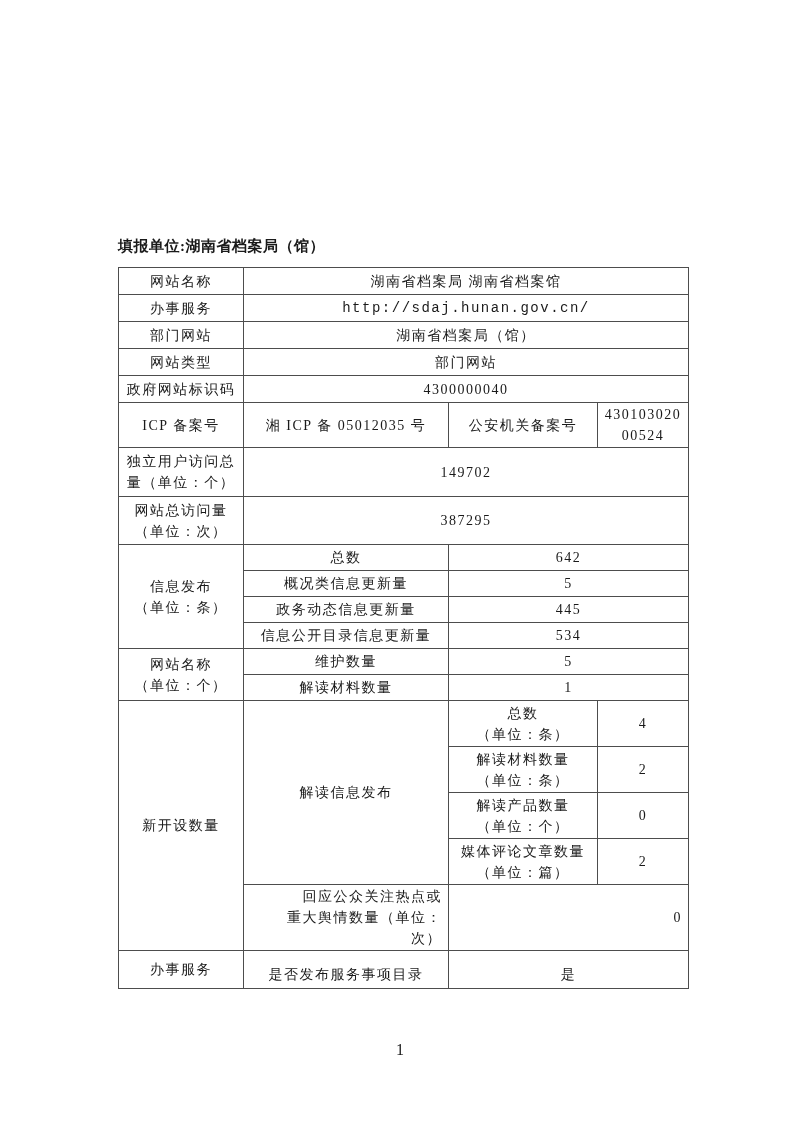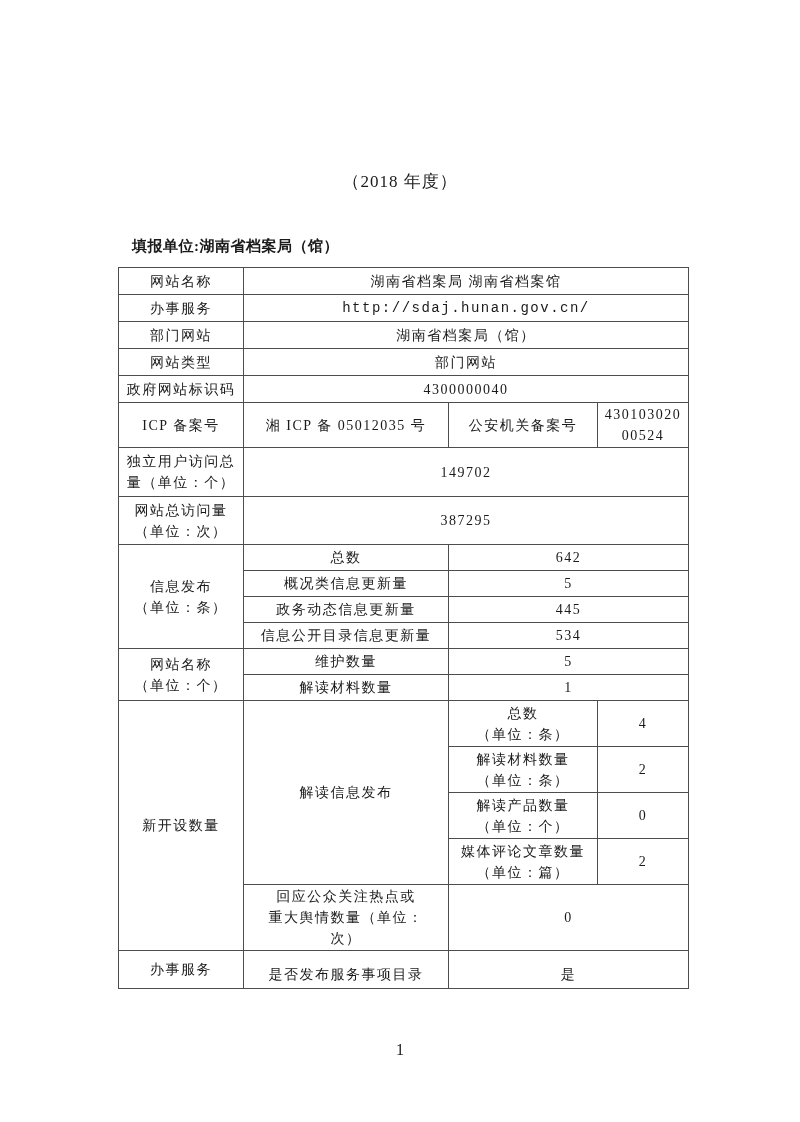--- a/index.html
+++ b/index.html
@@ -18,21 +18,21 @@
     text-align: center;
     font-family: "Liberation Sans", "DejaVu Sans", sans-serif;
     font-weight: 700; font-size: 30px; letter-spacing: 2px;
     color: #111;
   }
   .doc-subtitle {
     position: absolute; top: 170px; left: 0; width: 100%;
     text-align: center; font-size: 17px; letter-spacing: 1px;
   }
   .report-unit {
-    position: absolute; top: 237px; left: 132px;
+    position: absolute; top: 237px; left: 118px;
     font-size: 15px; font-weight: 700; letter-spacing: 0.5px;
   }
 
   table.report {
     position: absolute; top: 267px; left: 118px;
     width: 570px;
     border-collapse: collapse; table-layout: fixed;
   }
   table.report td {
     border: 1px solid #4d4d4d;
@@ -46,37 +46,36 @@
   .sp   { letter-spacing: 5px; }
   .mono { font-family: "Liberation Mono", "DejaVu Sans Mono", monospace; letter-spacing: 0; font-size: 14px; }
   .num  { letter-spacing: 0; padding: 1px 3px; word-break: break-all; }
 
   tr.r-basic    td { height: 27px; }
   tr.r-icp      td { height: 42px; }
   tr.r-visitors td { height: 49px; }
   tr.r-visits   td { height: 48px; }
   tr.r-info     td { height: 26px; }
   tr.r-nested   td { height: 46px; }
-  tr.r-response td { height: 66px; }
+  tr.r-response td { height: 66px; text-align: right; }
   tr.r-service  td { height: 38px; }
 
   td.svc-label { vertical-align: bottom; padding-bottom: 3px; }
   tr.r-service td.top { vertical-align: top; padding-top: 13px; }
 
   .page-number {
     position: absolute; top: 1041px; left: 0; width: 100%;
     text-align: center; font-size: 16px;
   }
 </style>
 </head>
 <body>
 
 <div class="page">
 
-  <div class="doc-subtitle">（2018 年度）</div>
   <div class="report-unit">填报单位:湖南省档案局（馆）</div>
 
   <table class="report">
     <colgroup>
       <col style="width:125px">
         <col style="width:205px">
         <col style="width:149px">
         <col style="width:91px">
     </colgroup>
     <tbody>

